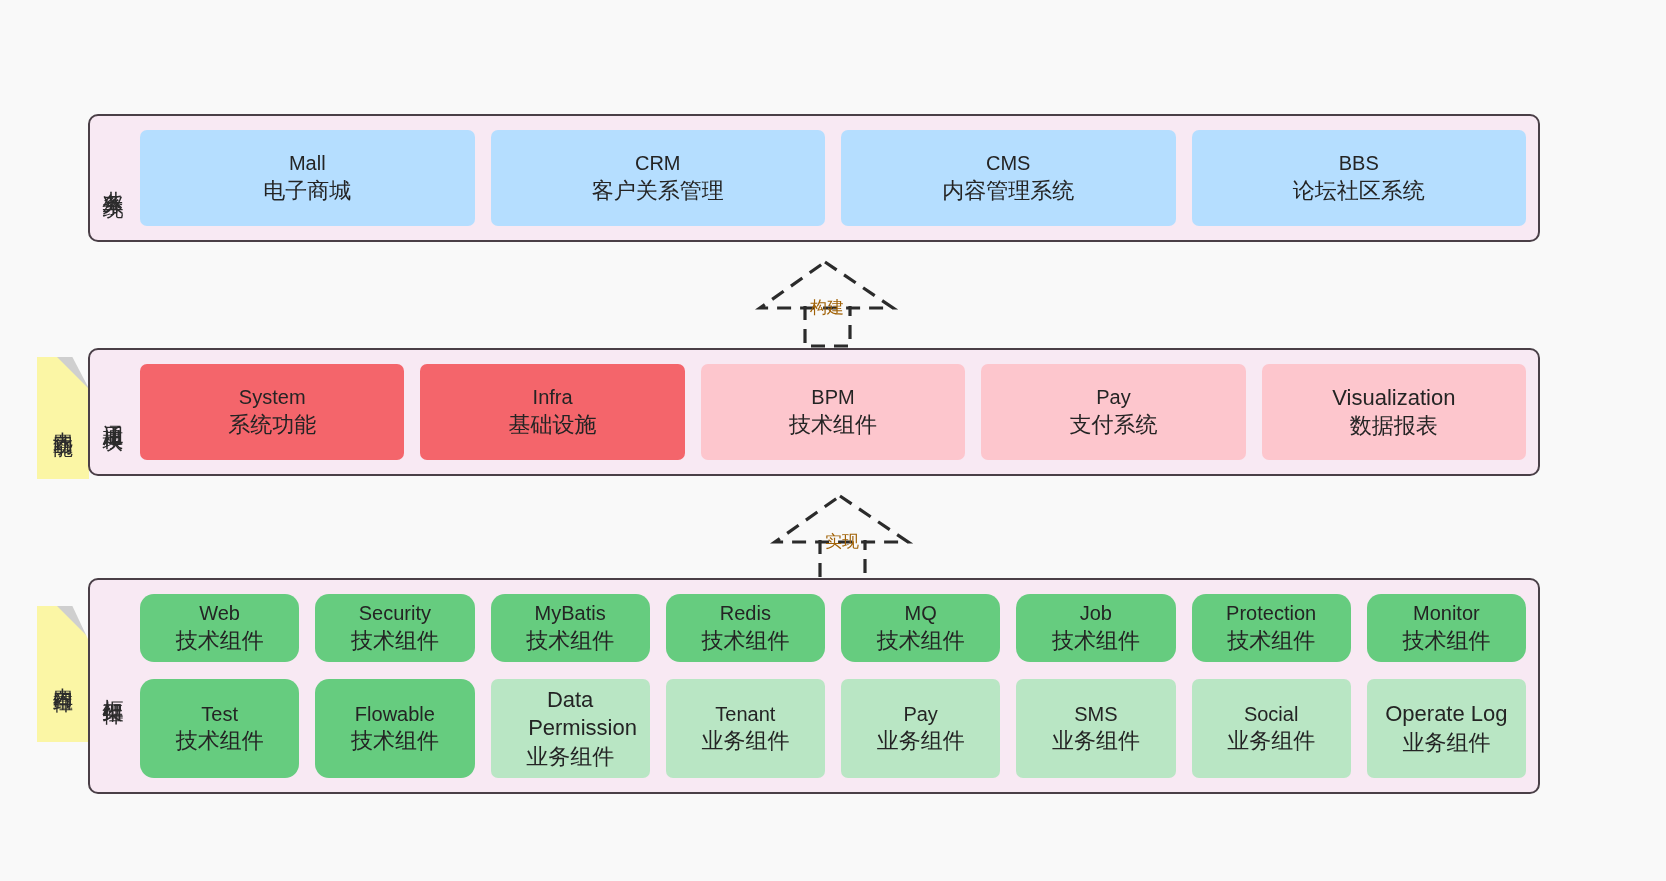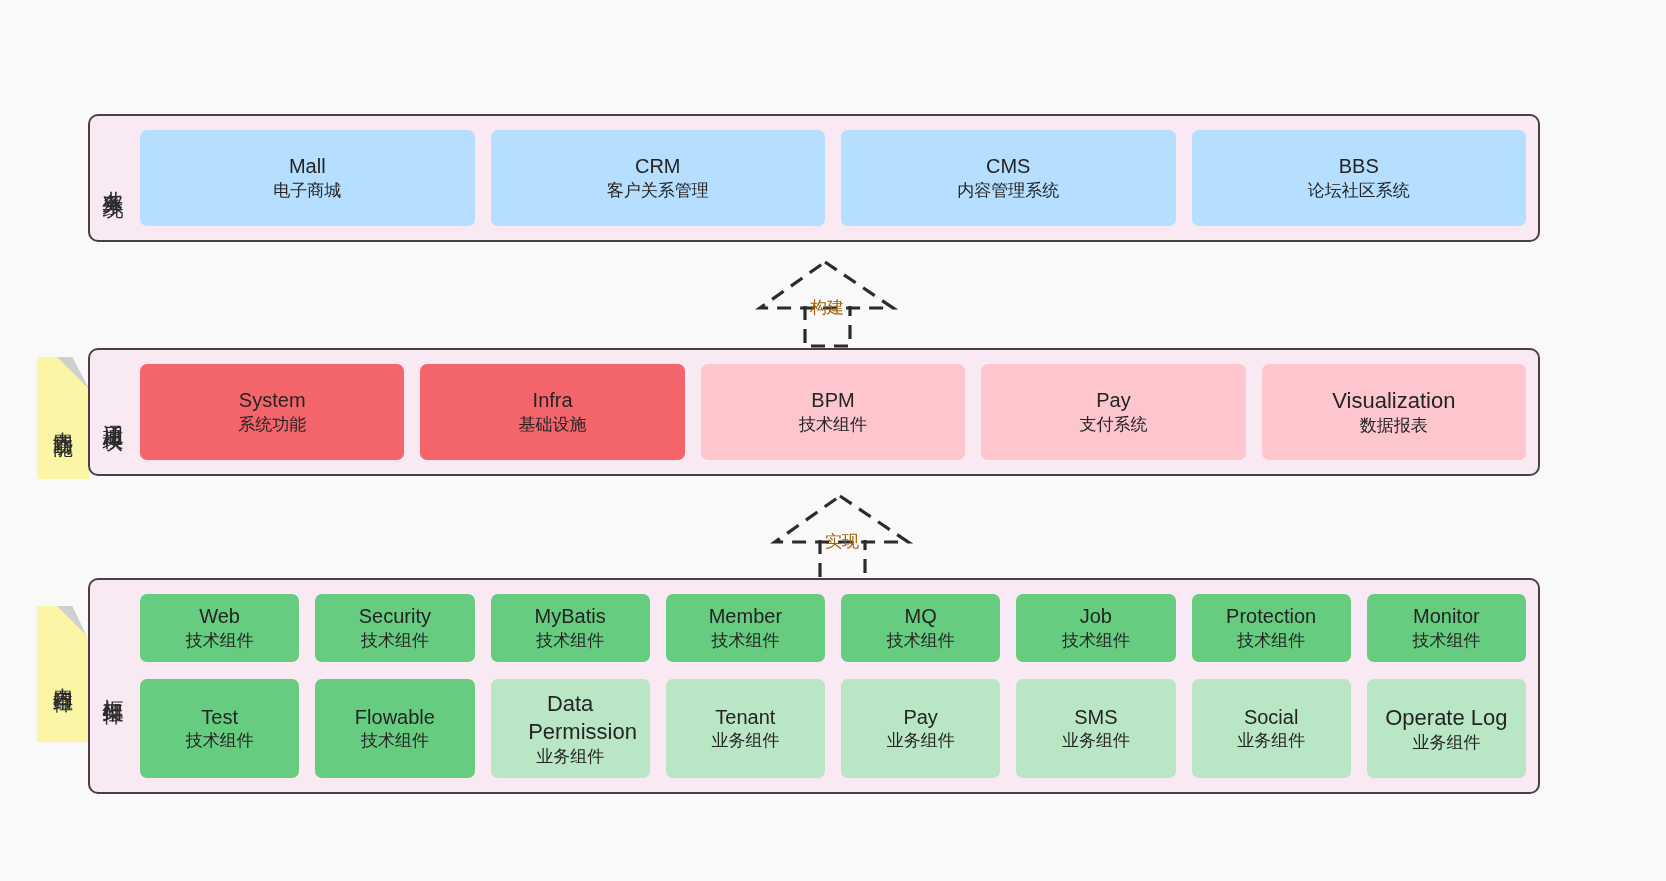--- a/index.html
+++ b/index.html
@@ -58,27 +58,27 @@
     display: flex;
     flex-direction: column;
     align-items: center;
     justify-content: center;
     text-align: center;
     line-height: 1.28;
     color: #242424;
     padding: 4px 6px;
   }
   .card .en { font-size: 20px; }
-  .card .cn { font-size: 17px; }
+  .card .cn { font-size: 22px; }
   .card.tight .en { font-size: 22px; }
 
   .c-blue   { background: #b5deff; }
   .c-red    { background: #f4656b; }
   .c-pink   { background: #fdc6cd; }
-  .c-green  { background: #66cc7f; }
+  .c-green  { background: #66cc7f; border-radius: 14px; }
   .c-lgreen { background: #b9e6c4; }
 
   
   .note {
     position: absolute;
     background: #fbf6a5;
     display: flex;
     align-items: center;
     justify-content: center;
     padding: 10px 0 6px 0;
@@ -215,21 +215,21 @@
         </div>
         <div class="card c-green">
           <div class="en">Security</div>
           <div class="cn">技术组件</div>
         </div>
         <div class="card c-green">
           <div class="en">MyBatis</div>
           <div class="cn">技术组件</div>
         </div>
         <div class="card c-green">
-          <div class="en">Member</div>
+          <div class="en">Redis</div>
           <div class="cn">技术组件</div>
         </div>
         <div class="card c-green">
           <div class="en">MQ</div>
           <div class="cn">技术组件</div>
         </div>
         <div class="card c-green">
           <div class="en">Job</div>
           <div class="cn">技术组件</div>
         </div>

